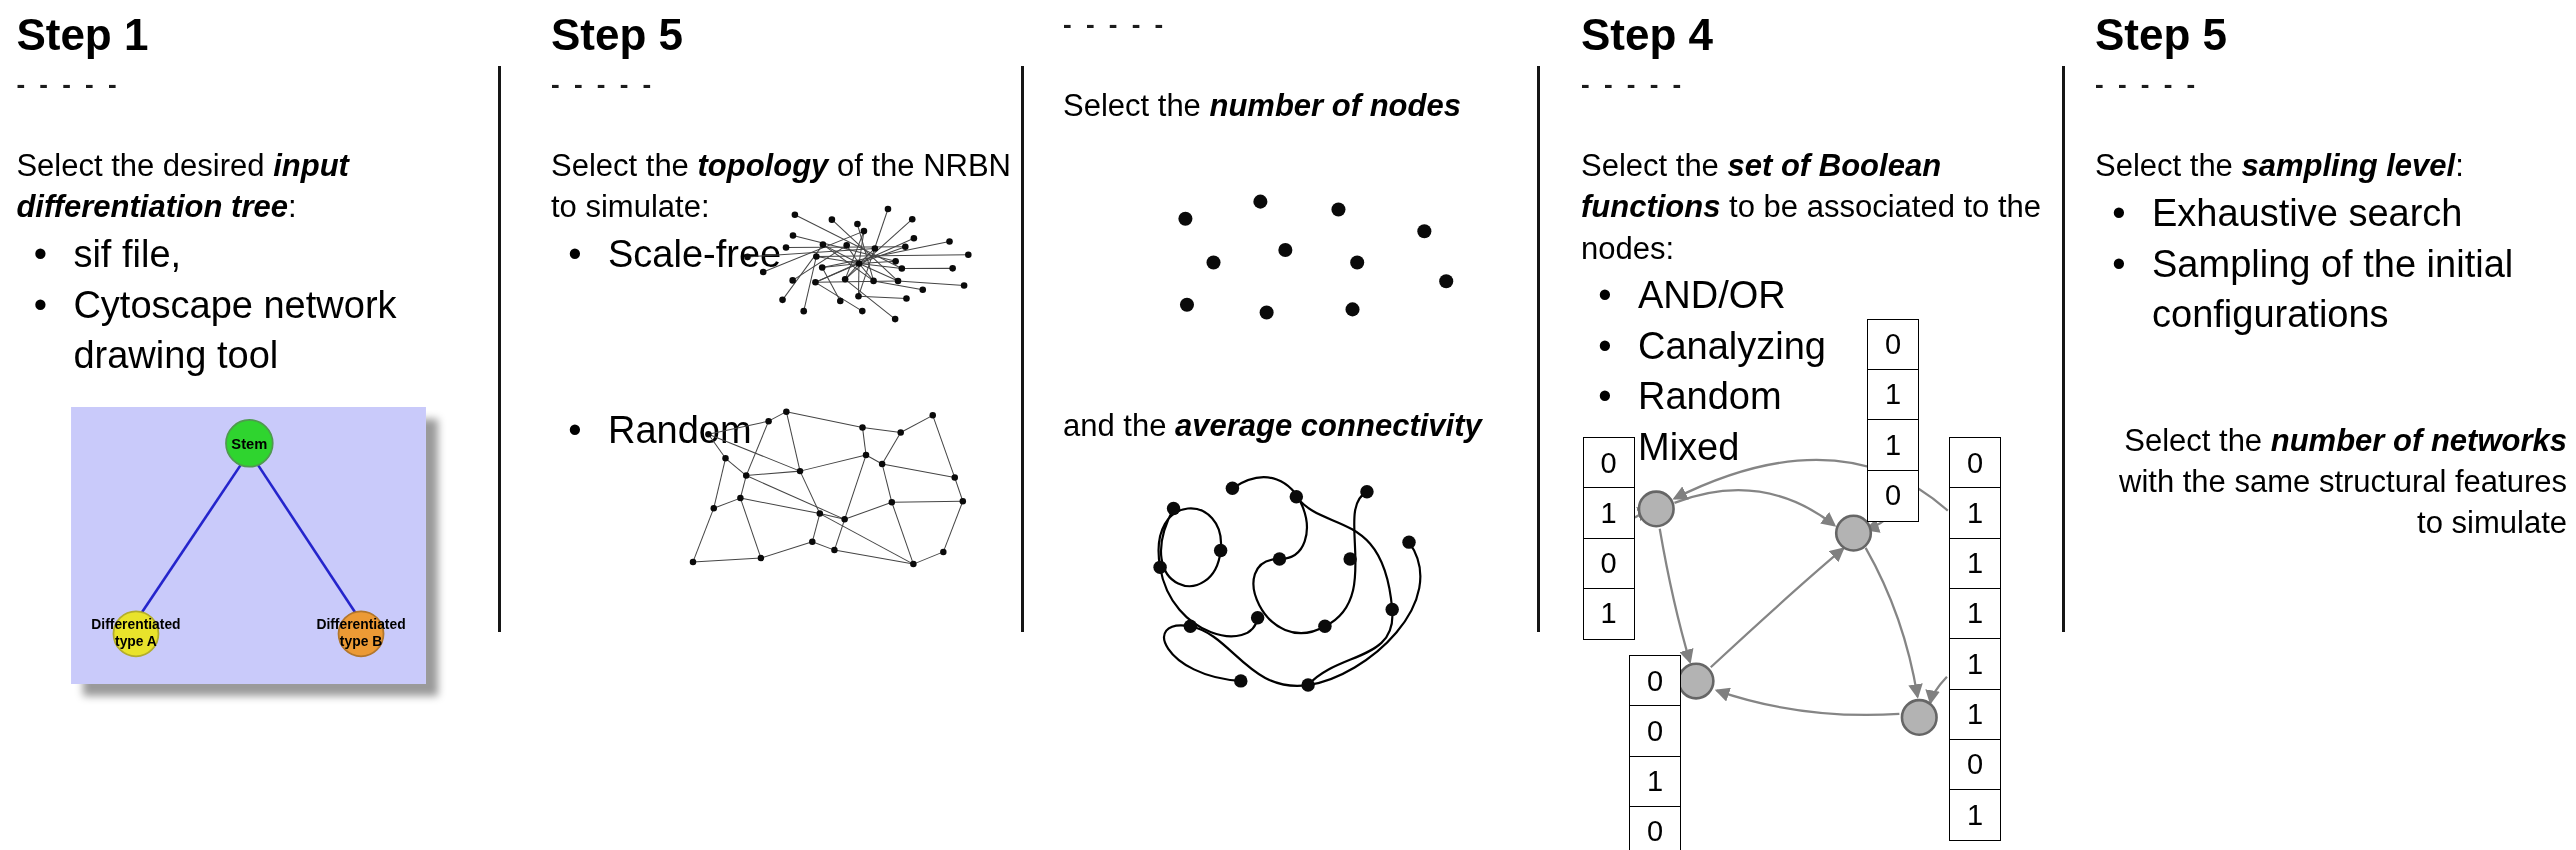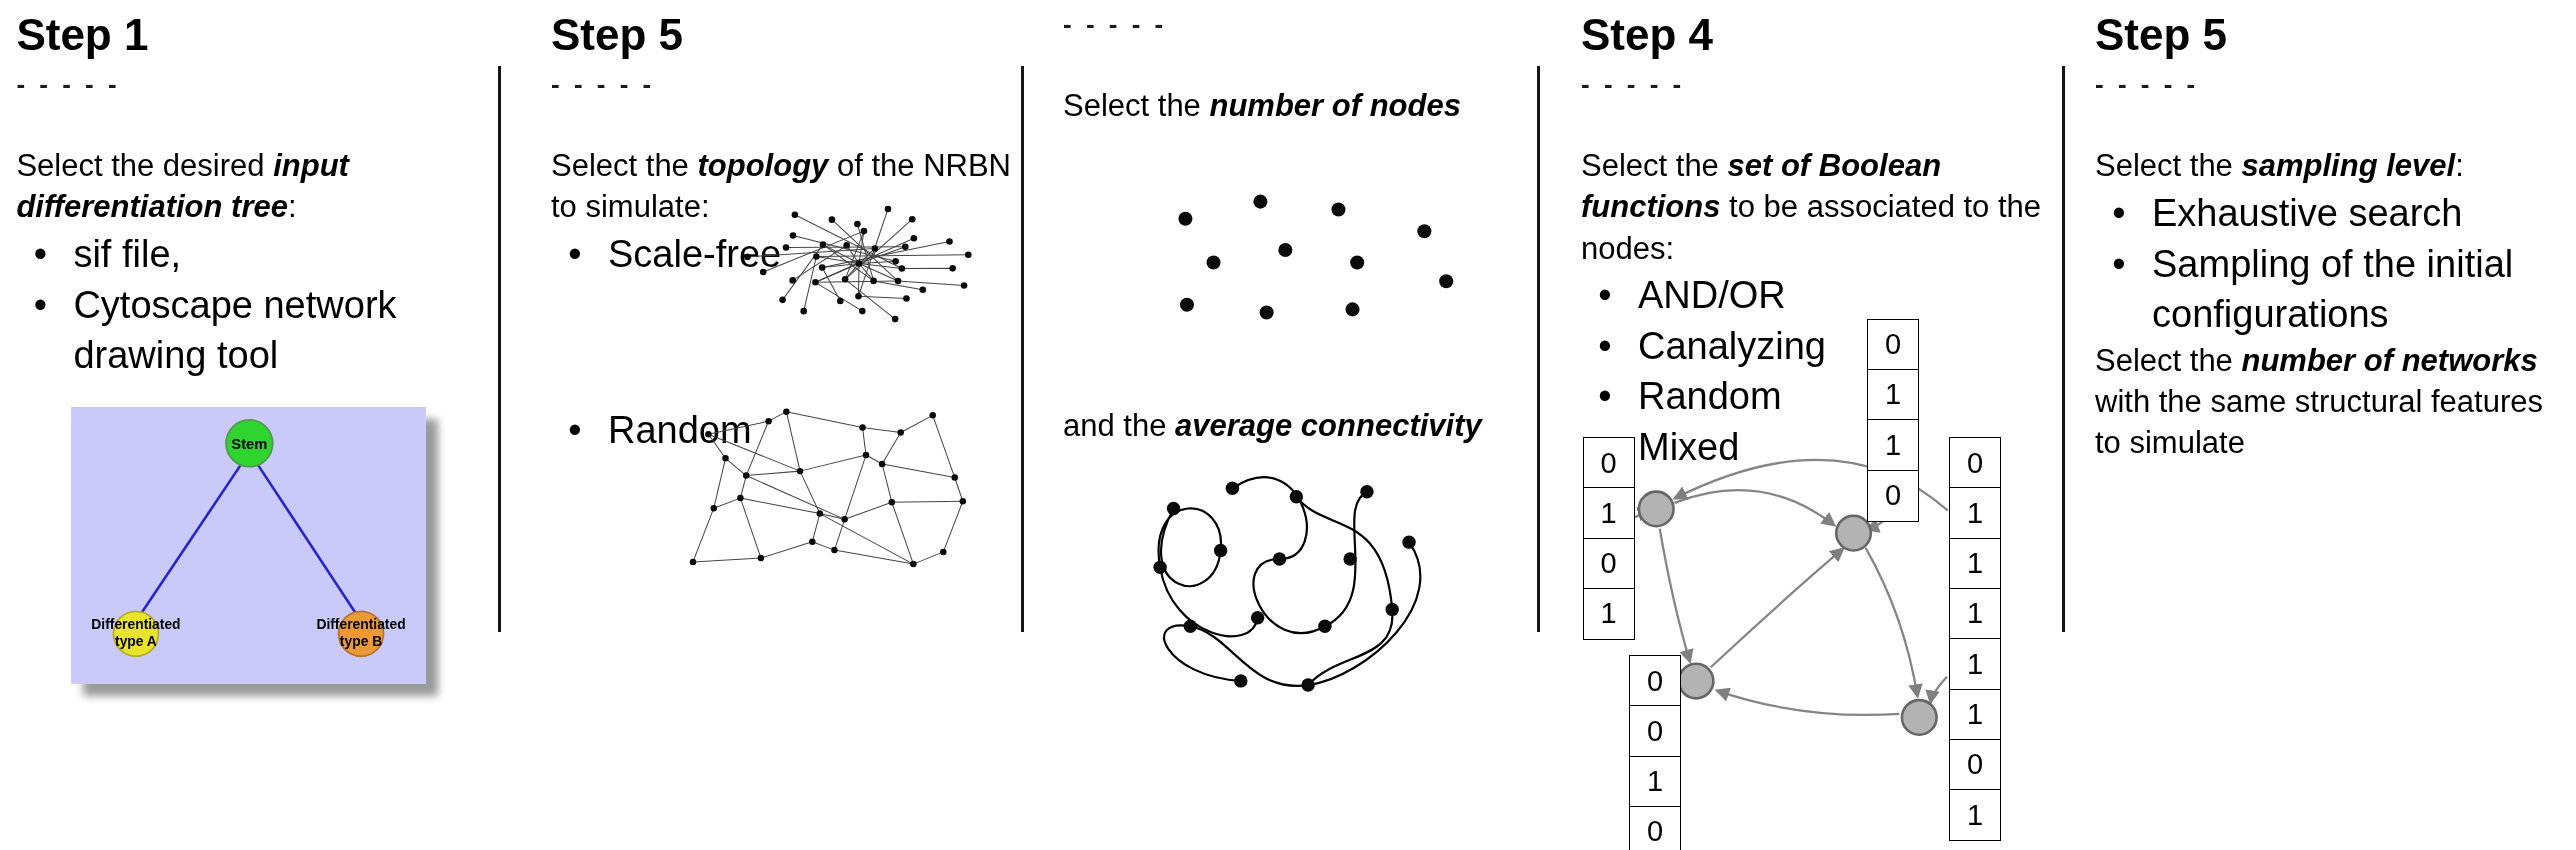--- a/index.html
+++ b/index.html
@@ -339,17 +339,17 @@
   <div class="vline" style="left:2062px;"></div>
 
   <div class="col" style="left:2095px;width:472px;">
     <div class="step-title">Step 5</div>
     <div class="dashes">- - - - -</div>
     <p class="body-text"><span>Select the </span><span class="b">sampling level</span><span>:</span></p>
     <ul class="blist">
       <li>Exhaustive search</li>
       <li>Sampling of the initial configurations</li>
     </ul>
-    <p class="para" style=""><span>Select the </span><span class="b">number of networks</span><span> with the same structural features to simulate</span></p>
+    <p class="para" style="margin-top:80px;text-align:right;"><span>Select the </span><span class="b">number of networks</span><span> with the same structural features to simulate</span></p>
   </div>
 
 </div>
 
 
 </body></html>

